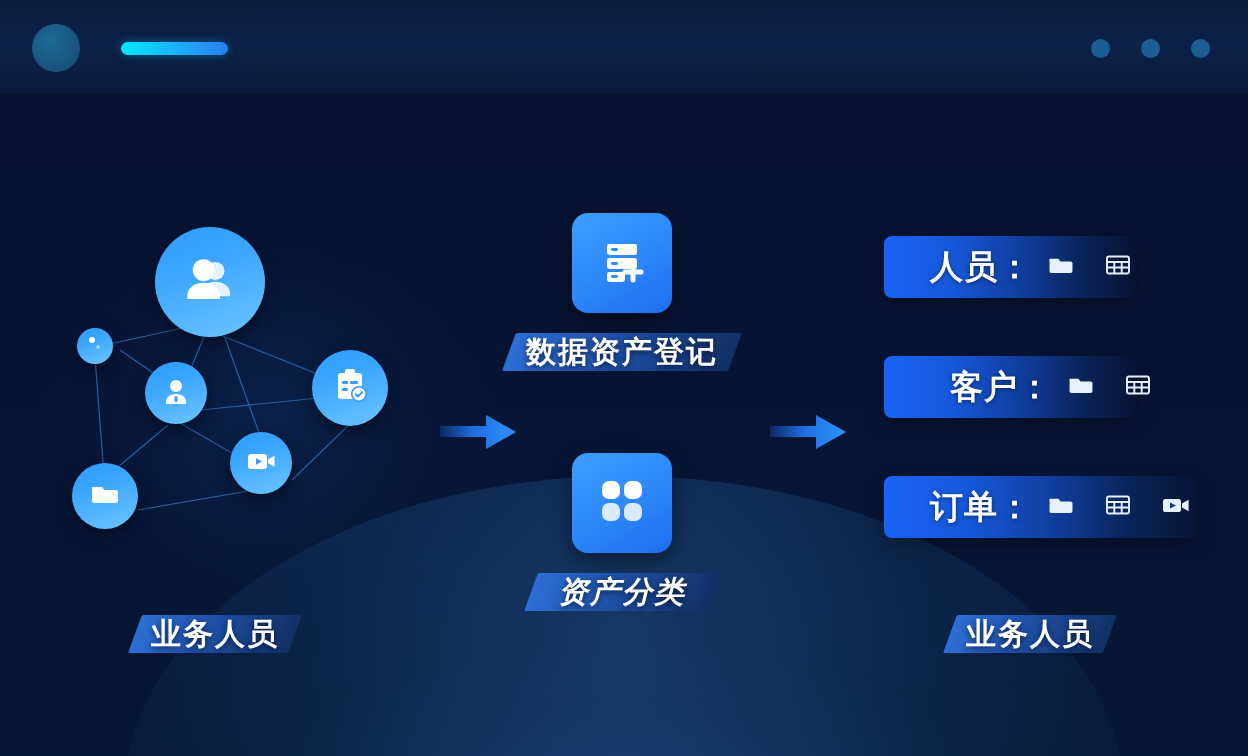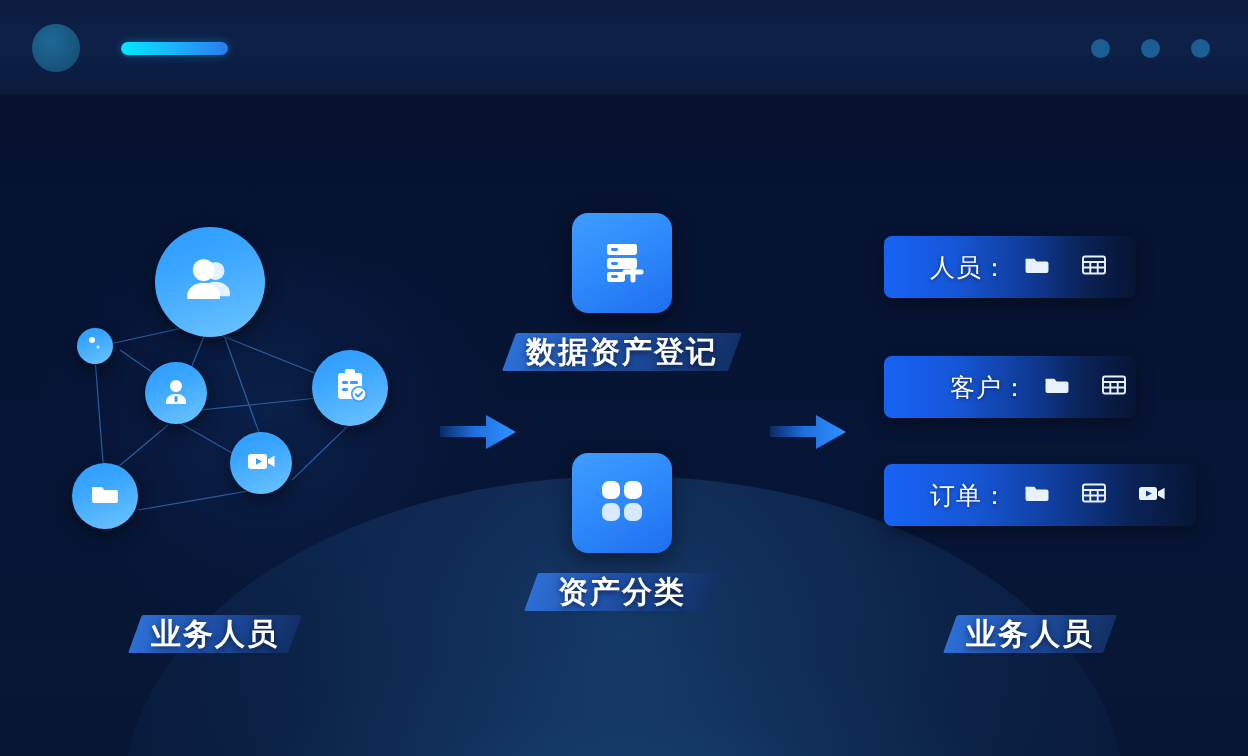--- a/index.html
+++ b/index.html
@@ -110,21 +110,21 @@
 
   
   .card {
     position:absolute;
     height:62px; border-radius:8px;
     background:linear-gradient(90deg,#1763f5 0%,#1657d8 28%,#0f3a95 58%,#0a2255 80%,rgba(7,20,54,0) 100%);
     display:flex; align-items:center;
     box-shadow:0 6px 18px rgba(0,0,0,.35);
   }
   .card-label {
-    color:#ffffff; font-size:25px; font-weight:400;
+    color:#ffffff; font-size:33px; font-weight:700;
     letter-spacing:1px; white-space:nowrap;
     text-shadow:0 1px 4px rgba(0,0,0,.5);
   }
   .card-icons { display:flex; align-items:center; }
 
   
   .bottom-label { position:absolute; }
 </style>
 </head>
 <body>
@@ -287,21 +287,21 @@
               <rect x="6" y="6" width="18" height="18" rx="7"></rect>
               <rect x="28" y="6" width="18" height="18" rx="7"></rect>
               <rect x="6" y="28" width="18" height="18" rx="7" opacity=".82"></rect>
               <rect x="28" y="28" width="18" height="18" rx="7" opacity=".82"></rect>
             </svg>
           </span>
         </div>
       </div>
       <div class="caption-wrap" style="height:46px;">
         <div class="banner" style="width:182px;"></div>
-        <div class="caption" style="line-height:46px;">资产分类</div>
+        <div class="caption" style="line-height:46px;font-style:italic;">资产分类</div>
       </div>
     </div>
 
     <div class="card" style="left:884px; top:140px; width:252px;">
       <span class="card-label" style="margin-left:46px;">人员：</span>
       <span class="card-icons" style="margin-left:14px; gap:28px;">
         <span>
           <svg width="30" height="30" viewBox="0 0 34 34" fill="#e8f2ff">
             <path d="M4 10h10l3 4h-13z"></path>
             <rect x="4" y="13" width="26" height="13" rx="2.2"></rect>
@@ -327,21 +327,21 @@
         </span>
         <span>
           <svg width="28" height="28" viewBox="0 0 28 28" fill="none" stroke="#e8f2ff" stroke-width="1.9">
             <rect x="3" y="5.5" width="22" height="17" rx="2"></rect>
             <path d="M3 11h22M3 16.5h22M10.3 11v11.5M17.7 11v11.5"></path>
           </svg>
         </span>
       </span>
     </div>
 
-    <div class="card" style="left:884px; top:368px; width:312px;">
+    <div class="card" style="left:884px; top:380px; width:312px;">
       <span class="card-label" style="margin-left:46px;">订单：</span>
       <span class="card-icons" style="margin-left:14px; gap:28px;">
         <span>
           <svg width="30" height="30" viewBox="0 0 34 34" fill="#e8f2ff">
             <path d="M4 10h10l3 4h-13z"></path>
             <rect x="4" y="13" width="26" height="13" rx="2.2"></rect>
           </svg>
         </span>
         <span>
           <svg width="28" height="28" viewBox="0 0 28 28" fill="none" stroke="#e8f2ff" stroke-width="1.9">

